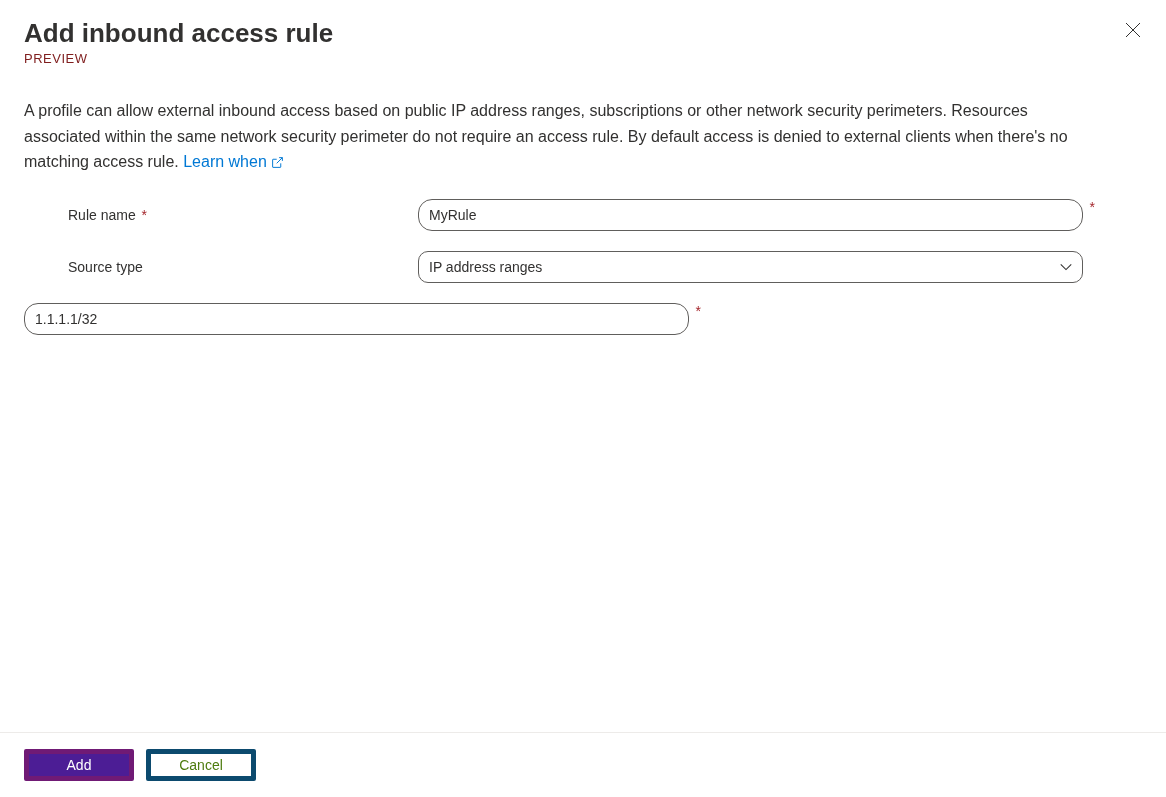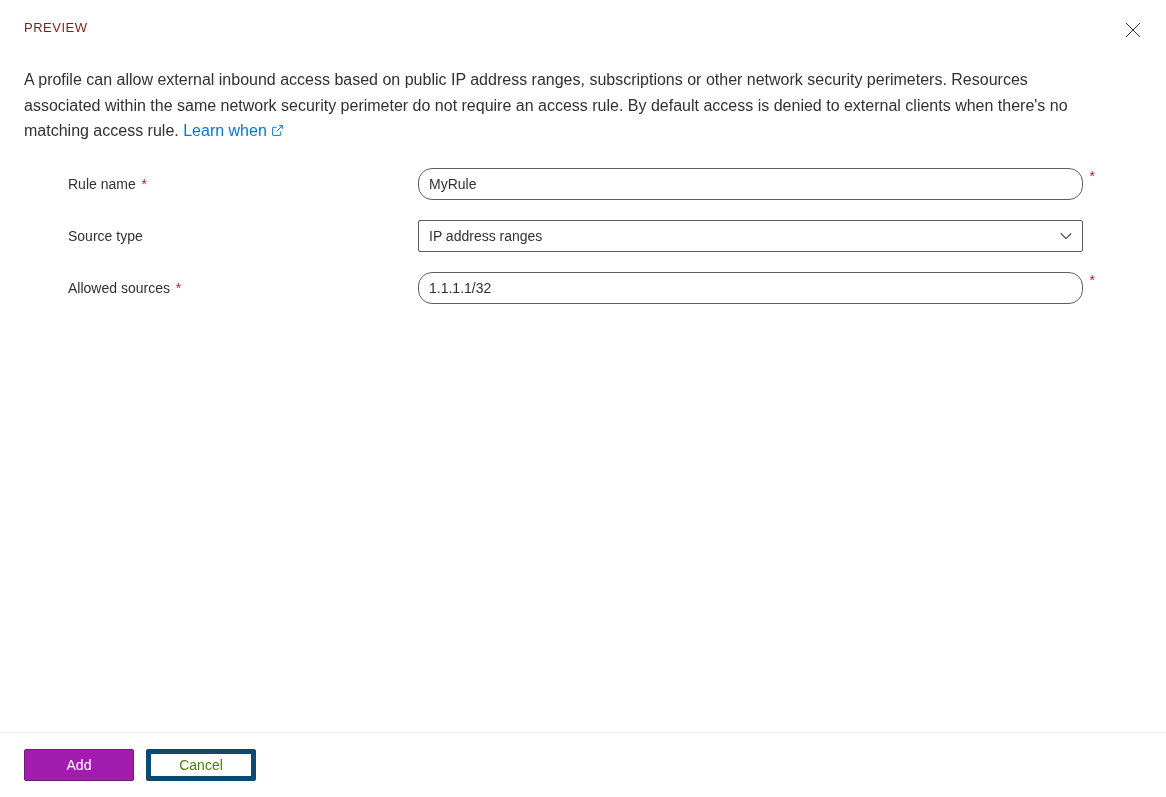--- a/index.html
+++ b/index.html
@@ -101,21 +101,21 @@
       font-size: 14px;
       font-family: inherit;
       color: #323130;
       background: #ffffff;
     }
     .form-select {
       width: 100%;
       height: 32px;
       padding: 0 32px 0 10px;
       border: 1px solid #605e5c;
-      border-radius: 2px;
+      border-radius: 10px;
       font-size: 14px;
       font-family: inherit;
       color: #323130;
       background: #ffffff;
       appearance: none;
       cursor: pointer;
       display: flex;
       align-items: center;
     }
     .select-wrapper {
@@ -146,34 +146,35 @@
     .btn {
       height: 32px;
       padding: 0 20px;
       font-size: 14px;
       font-family: inherit;
       border-radius: 2px;
       cursor: pointer;
       min-width: 110px;
     }
     .btn-primary {
-      background: #a21caf;
+      background: #4c1d95;
       color: #ffffff;
-      border: 1px solid #701a75;
+      border: 5px solid #701a75;
     }
     .btn-secondary {
       background: #ffffff;
       color: #4d7c0f;
       border: 5px solid #0c4a6e;
     }
   </style>
 </head>
 <body>
 
 <div class="header">
+  <h1 class="title">Add inbound access rule</h1>
   <div class="subtitle">PREVIEW</div>
   <div class="close-btn">
     <span>
       <svg viewBox="0 0 16 16" fill="none" stroke="#323130" stroke-width="1">
         <line x1="1" y1="1" x2="15" y2="15"></line>
         <line x1="15" y1="1" x2="1" y2="15"></line>
       </svg>
     </span>
   </div>
 </div>
@@ -217,24 +218,20 @@
         <span class="select-chevron">
           <svg width="14" height="14" viewBox="0 0 16 16" fill="none" stroke="#323130" stroke-width="1.2">
             <path d="M2 5l6 6 6-6"></path>
           </svg>
         </span>
       </div>
     </div>
   </div>
 
   <div class="form-row">
-    <div class="form-label">
-      <span>Allowed sources</span>
-      <span class="required">*</span>
-    </div>
     <div class="form-control-wrapper">
       <input type="text" class="form-input" value="1.1.1.1/32" style="">
       <span class="outside-required">*</span>
     </div>
   </div>
 
 </div>
 
 <div class="footer">
   <button class="btn btn-primary">Add</button>

